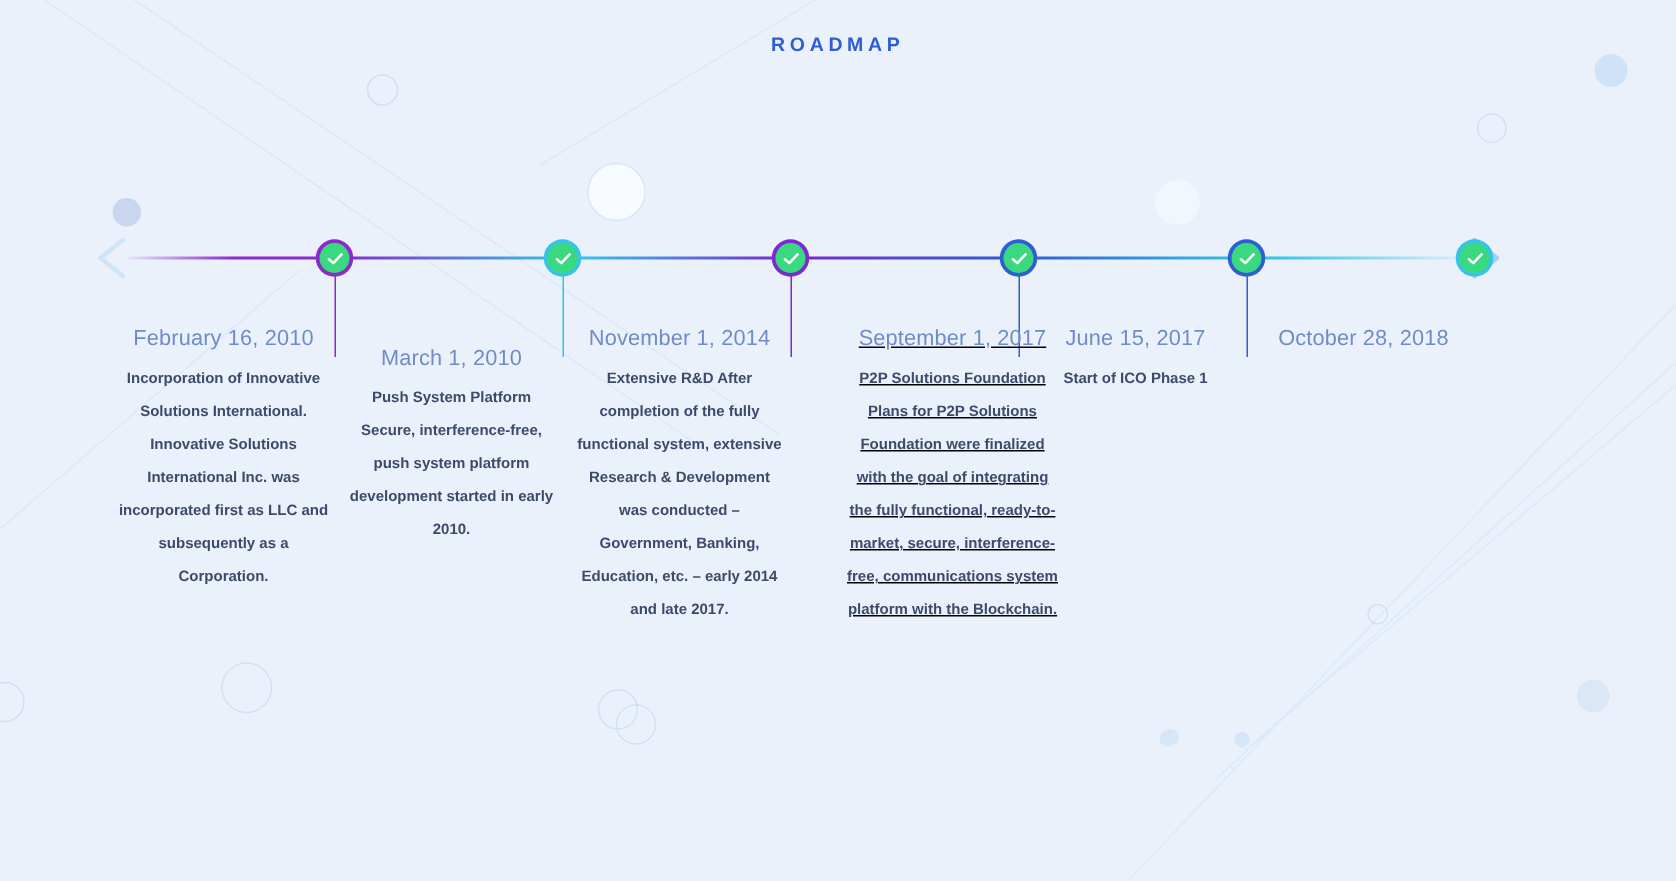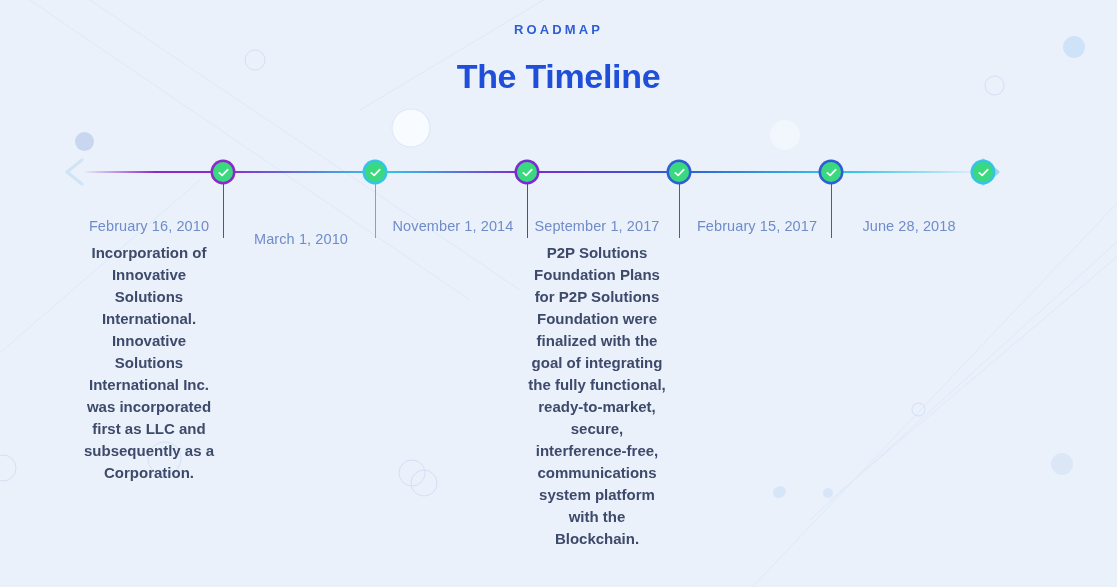--- a/index.html
+++ b/index.html
@@ -120,21 +120,21 @@
   }
   .col-date {
     font-size: 14.5px;
     font-weight: normal;
     color: #6f8cc9;
     letter-spacing: 0.1px;
     white-space: nowrap;
     margin-bottom: 8px;
   }
   .col-body {
-    font-size: 15px;
+    font-size: 10px;
     font-weight: bold;
     line-height: 22px;
     color: #3e4a6b;
   }
 </style>
 </head>
 <body>
 
 <svg id="bg-decor" viewBox="0 0 1117 587" width="1117" height="587">
     <line x1="15" y1="-10" x2="470" y2="300" stroke="#dde9f8" stroke-width="1"></line>
@@ -156,21 +156,20 @@
     <circle cx="1074" cy="47" r="11" fill="#cfe3f8"></circle>
     <circle cx="780.5" cy="491.5" r="5.5" fill="#d9e6f8"></circle>
     <circle cx="1062" cy="464" r="11" fill="#dbe7f7"></circle>
     <circle cx="778.5" cy="492.5" r="5.5" fill="#d6e5f8"></circle>
     <circle cx="785" cy="135" r="15" fill="#f2f6fd"></circle>
     <circle cx="828" cy="493" r="5" fill="#d6e5f8"></circle>
   </svg>
 
 <div class="header">
   <div class="eyebrow">ROADMAP</div>
-  <div class="page-title">The Timeline</div>
 </div>
 
 <div class="timeline">
 
   <div class="axis"></div>
 
   <div class="nav-arrow" id="nav-prev">
     <svg viewBox="0 0 34 34" width="34" height="34">
       <polyline points="24,5 9,17 24,29" fill="none" stroke="#cfe4f7" stroke-width="3" stroke-linecap="round" stroke-linejoin="round"></polyline>
     </svg>
@@ -231,28 +230,31 @@
         </div>
       </div>
     </div>
   <div id="column-host">
       <div class="col" style="left: 78px; width: 142px;">
         <div class="col-date">February 16, 2010</div>
         <div class="col-body">Incorporation of Innovative Solutions International. Innovative Solutions International Inc. was incorporated first as LLC and subsequently as a Corporation.</div>
       </div>
       <div class="col" style="left: 230px; width: 142px; margin-top: 13px;">
         <div class="col-date">March 1, 2010</div>
+        <div class="col-body">Push System Platform Secure, interference-free, push system platform development started in early 2010.</div>
       </div>
       <div class="col" style="left: 382px; width: 142px;">
         <div class="col-date">November 1, 2014</div>
-      </div>
-      <div class="col" style="left: 526px; width: 142px;">
+        <div class="col-body">Extensive R&amp;D After completion of the fully functional system, extensive Research &amp; Development was conducted – Government, Banking, Education, etc. – early 2014 and late 2017.</div>
+      </div>
+      <div class="col" style="left: 564px; width: 142px; text-decoration: underline;">
         <div class="col-date">September 1, 2017</div>
         <div class="col-body">P2P Solutions Foundation Plans for P2P Solutions Foundation were finalized with the goal of integrating the fully functional, ready-to-market, secure, interference-free, communications system platform with the Blockchain.</div>
       </div>
       <div class="col" style="left: 686px; width: 142px;">
-        <div class="col-date">February 15, 2017</div>
+        <div class="col-date">June 15, 2017</div>
+        <div class="col-body">Start of ICO Phase 1</div>
       </div>
       <div class="col" style="left: 838px; width: 142px;">
-        <div class="col-date">June 28, 2018</div>
+        <div class="col-date">October 28, 2018</div>
       </div>
     </div>
 </div>
 
 </body></html>

